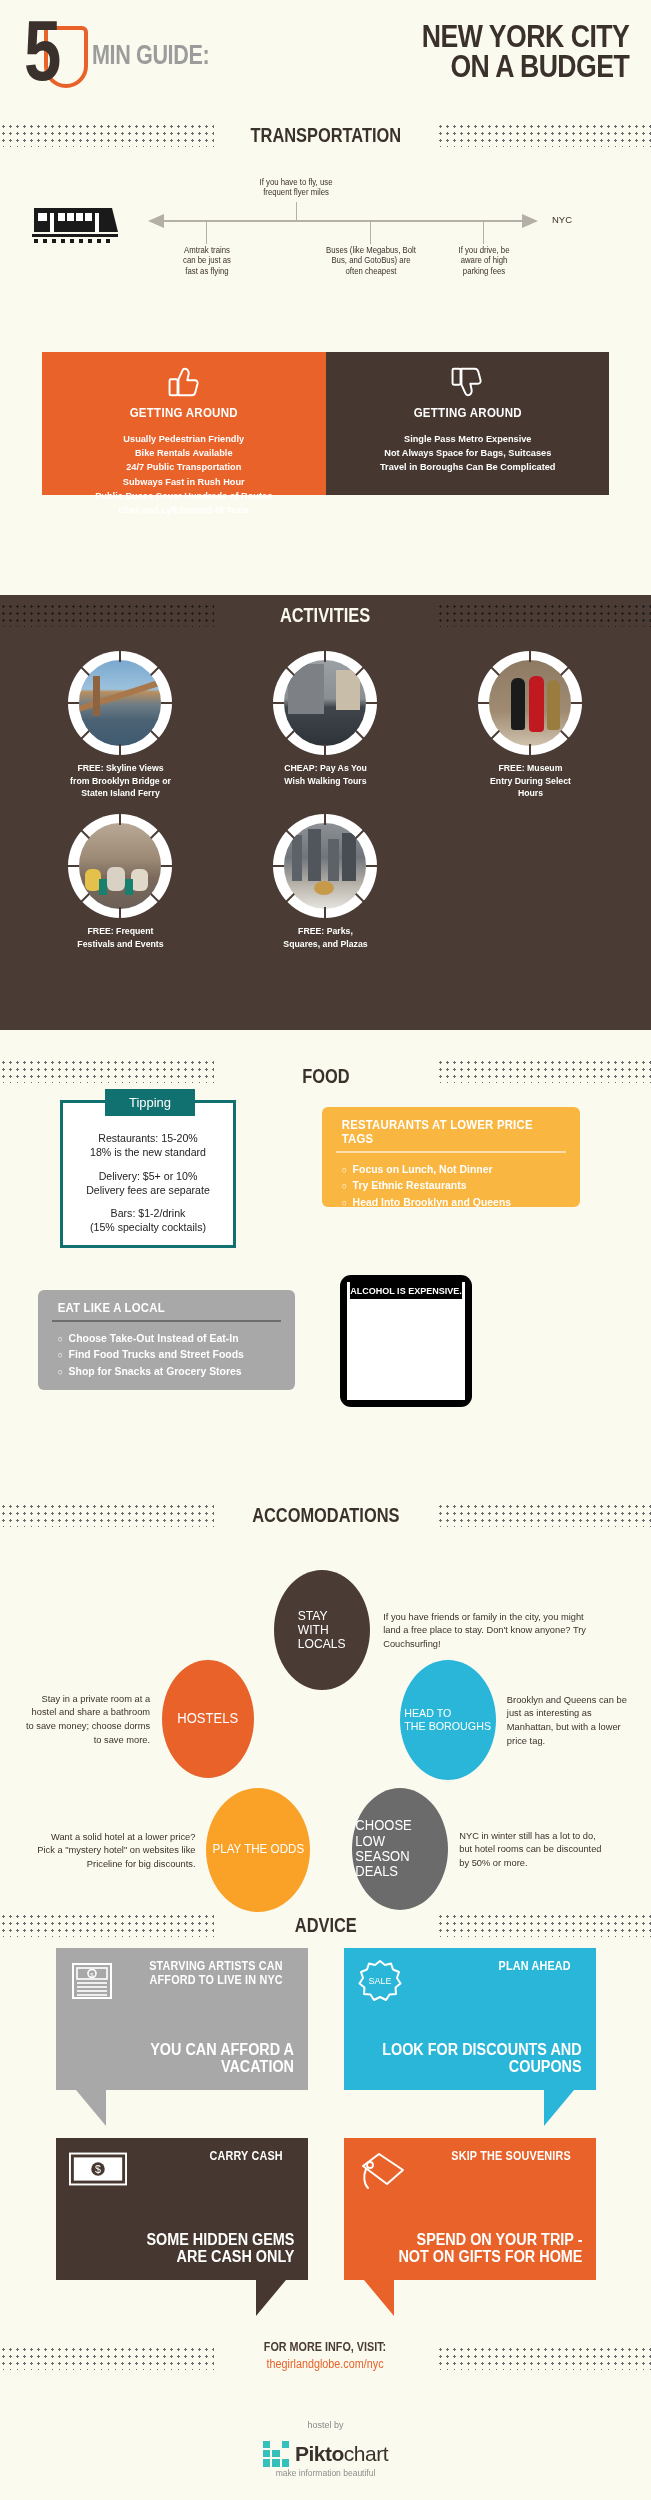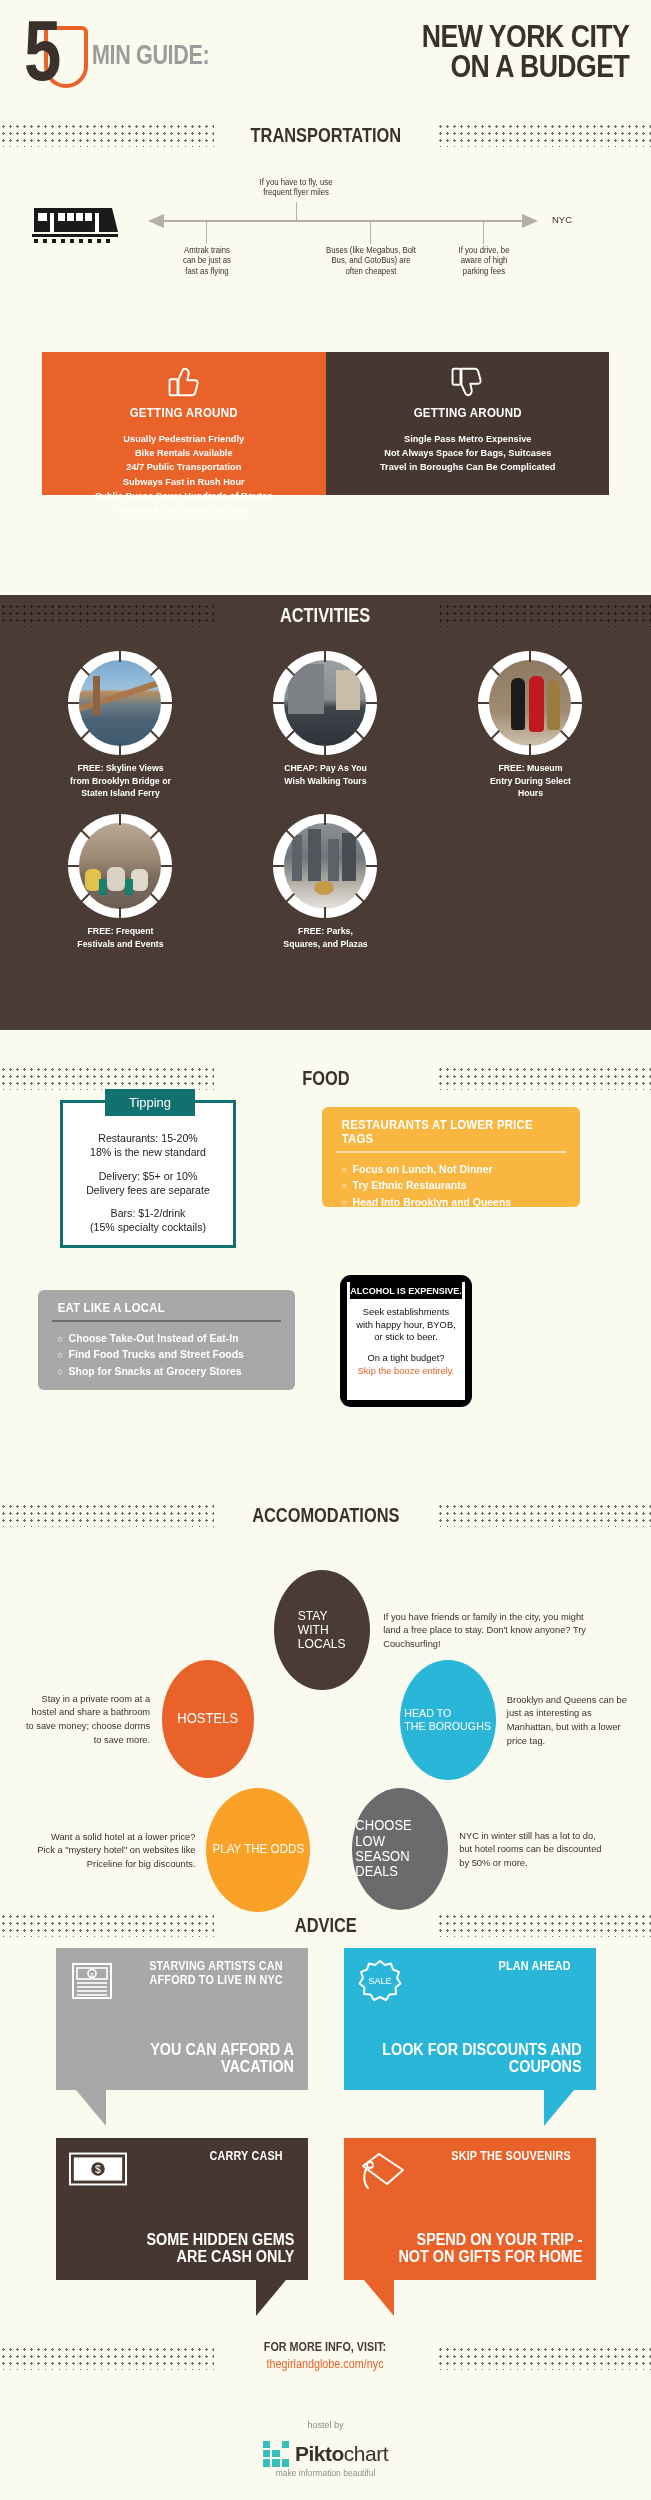--- a/index.html
+++ b/index.html
@@ -411,21 +411,21 @@
         <div class="seg d" style="left:16px;bottom:14px;transform:rotate(45deg);"></div>
         <div class="seg d" style="right:16px;bottom:14px;transform:rotate(-45deg);"></div>
       </div>
       <div class="act-cap" style="white-space:pre-line;">FREE: Parks,
 Squares, and Plazas</div>
     </div>
   </div>
 </div>
 
 <div id="food">
-  <div class="sec-head" style="margin-top:26px;">
+  <div class="sec-head" style="margin-top:19px;align-items:flex-end;">
     <div class="dots left"></div>
     <div class="dots right"></div>
     <h2>FOOD</h2>
   </div>
 
   <div class="tipping-box">
     <div class="tipping-tab">Tipping</div>
     <div class="tip-body">
       <p style="white-space:pre-line;">Restaurants: 15-20%
 18% is the new standard</p>
@@ -452,27 +452,20 @@
     <ul class="card-list">
       <li>Choose Take-Out Instead of Eat-In</li>
       <li>Find Food Trucks and Street Foods</li>
       <li>Shop for Snacks at Grocery Stores</li>
     </ul>
   </div>
 
   <div class="phone-box">
     <div class="phone-screen">
       <div class="alc-title">ALCOHOL IS EXPENSIVE.</div>
-      <div class="alc-body">
-        <p style="white-space:pre-line;">Seek establishments
-with happy hour, BYOB,
-or stick to beer.</p>
-        <p style="margin-bottom:0;">On a tight budget?</p>
-        <p class="red">Skip the booze entirely.</p>
-      </div>
     </div>
   </div>
 </div>
 
 <div id="accom">
   <div class="sec-head" style="margin-top:18px;">
     <div class="dots left"></div>
     <div class="dots right"></div>
     <h2>ACCOMODATIONS</h2>
   </div>

